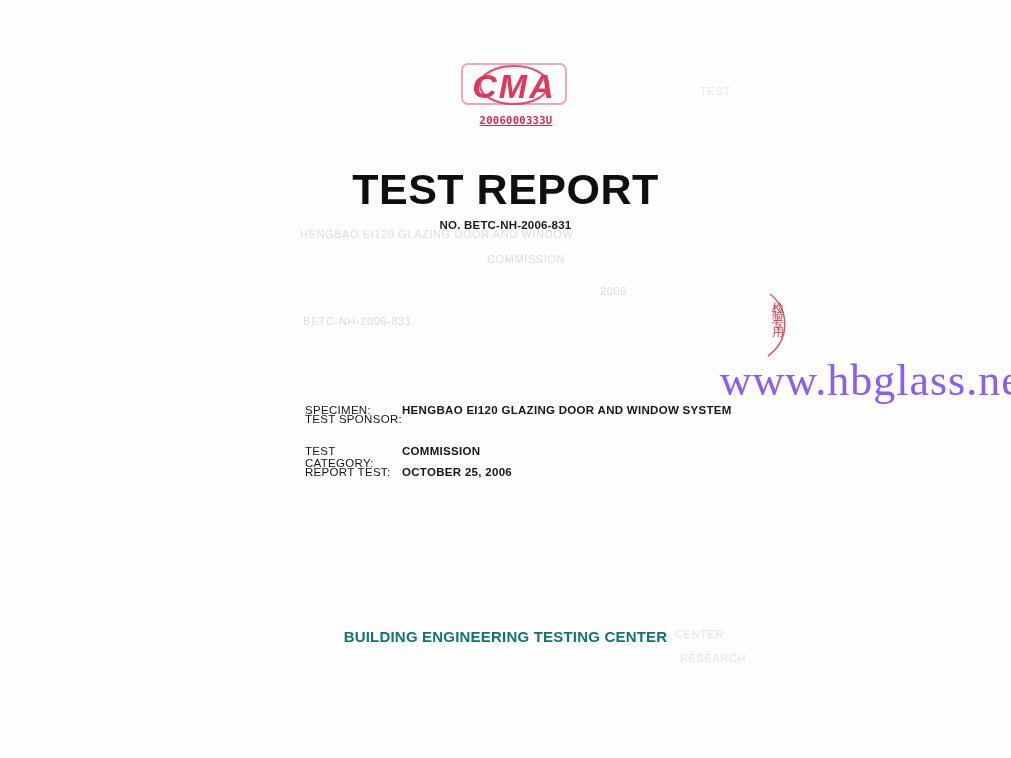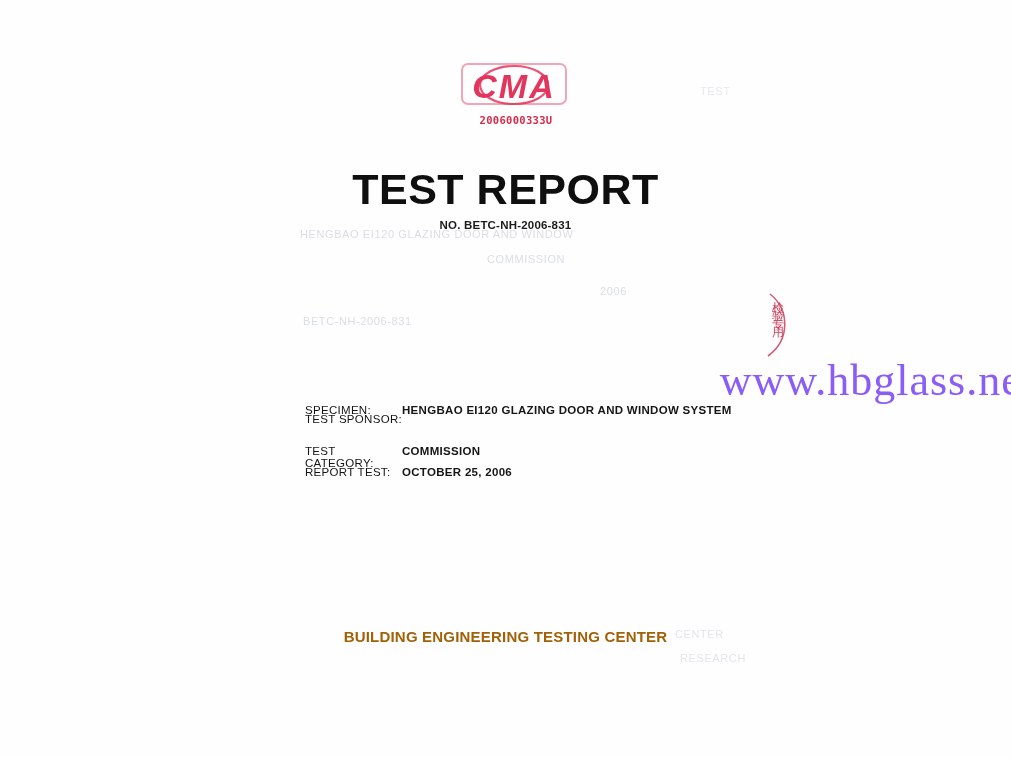--- a/index.html
+++ b/index.html
@@ -70,20 +70,21 @@
   }
   .cma-mark svg { display: block; }
   .cma-no {
     font-family: "DejaVu Sans Mono", monospace;
     font-size: 10.5px;
     font-weight: bold;
     color: #d82b4a;
     letter-spacing: 0.3px;
     margin-top: -4px;
     white-space: nowrap;
+    text-decoration: underline;
   }
 
   
   .title {
     position: absolute;
     left: 0;
     top: 165px;
     width: 1011px;
     text-align: center;
     font-family: "Liberation Sans", sans-serif;
@@ -185,21 +186,21 @@
 
   
   .footer {
     position: absolute;
     left: 0;
     top: 628px;
     width: 1011px;
     text-align: center;
     font-size: 15px;
     font-weight: bold;
-    color: #a16207;
+    color: #0f766e;
     line-height: 17px;
     letter-spacing: 0.2px;
   }
   .footer div { white-space: nowrap; }
 </style>
 </head>
 <body>
 
 <div id="page">
 

